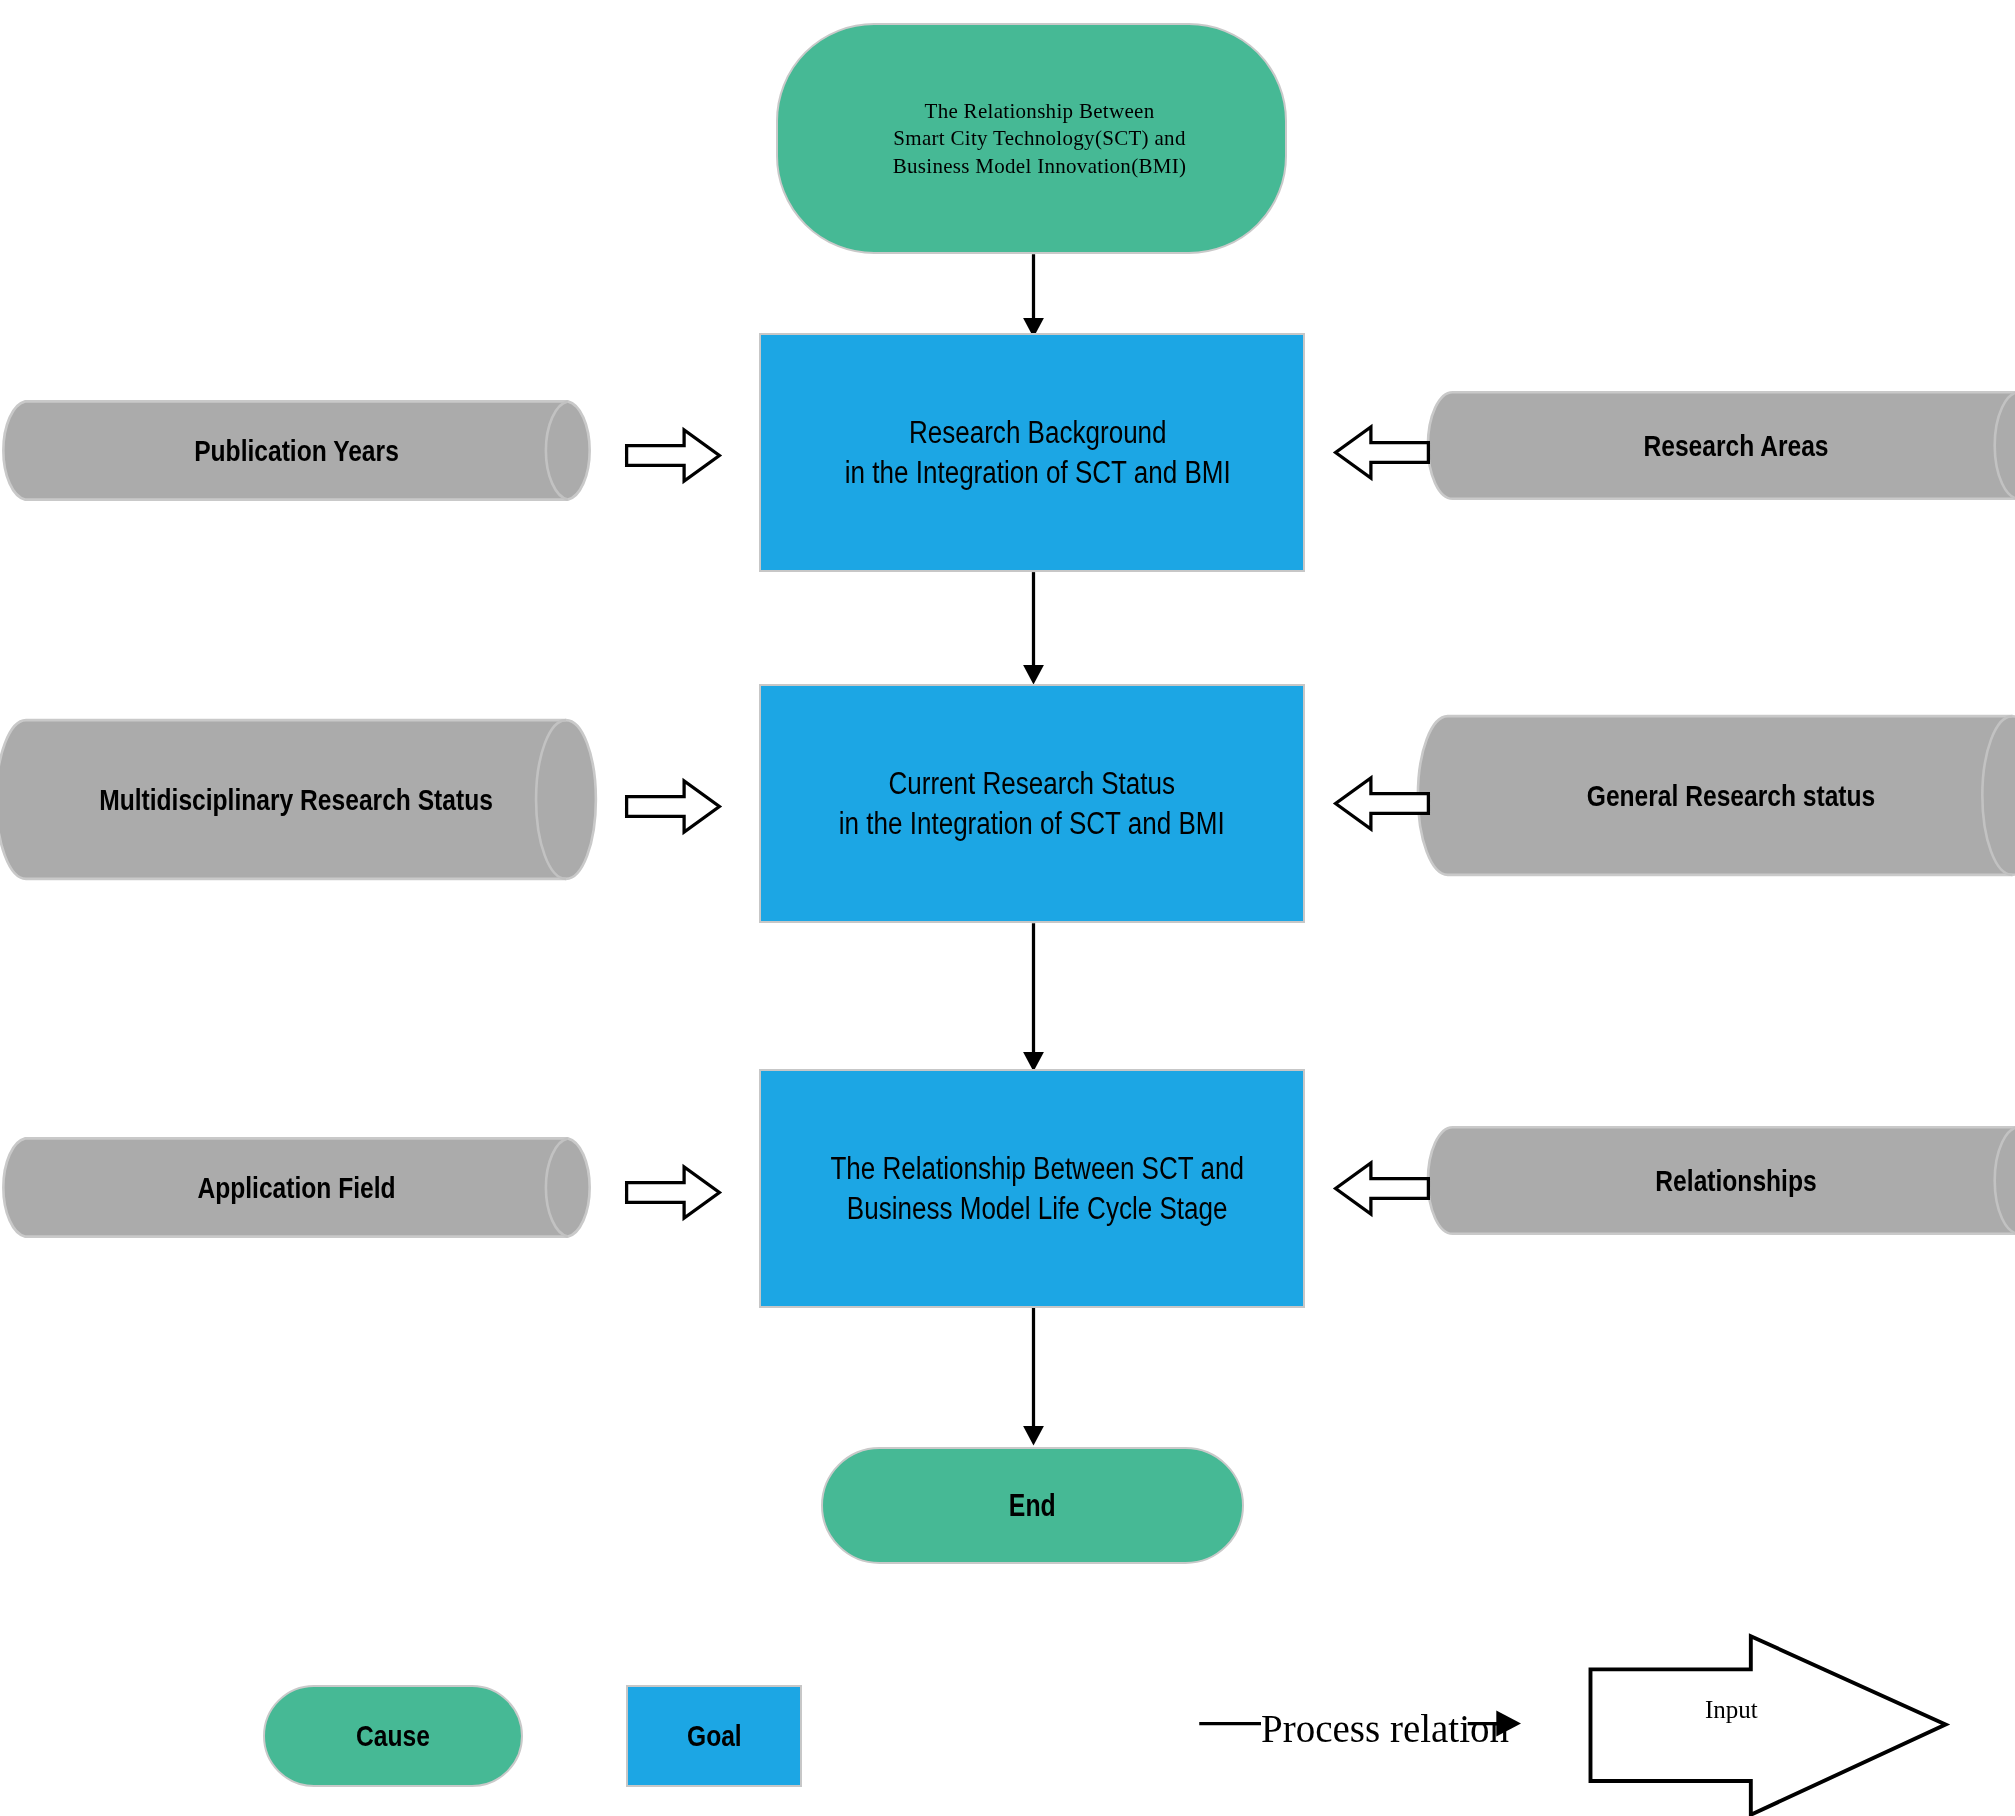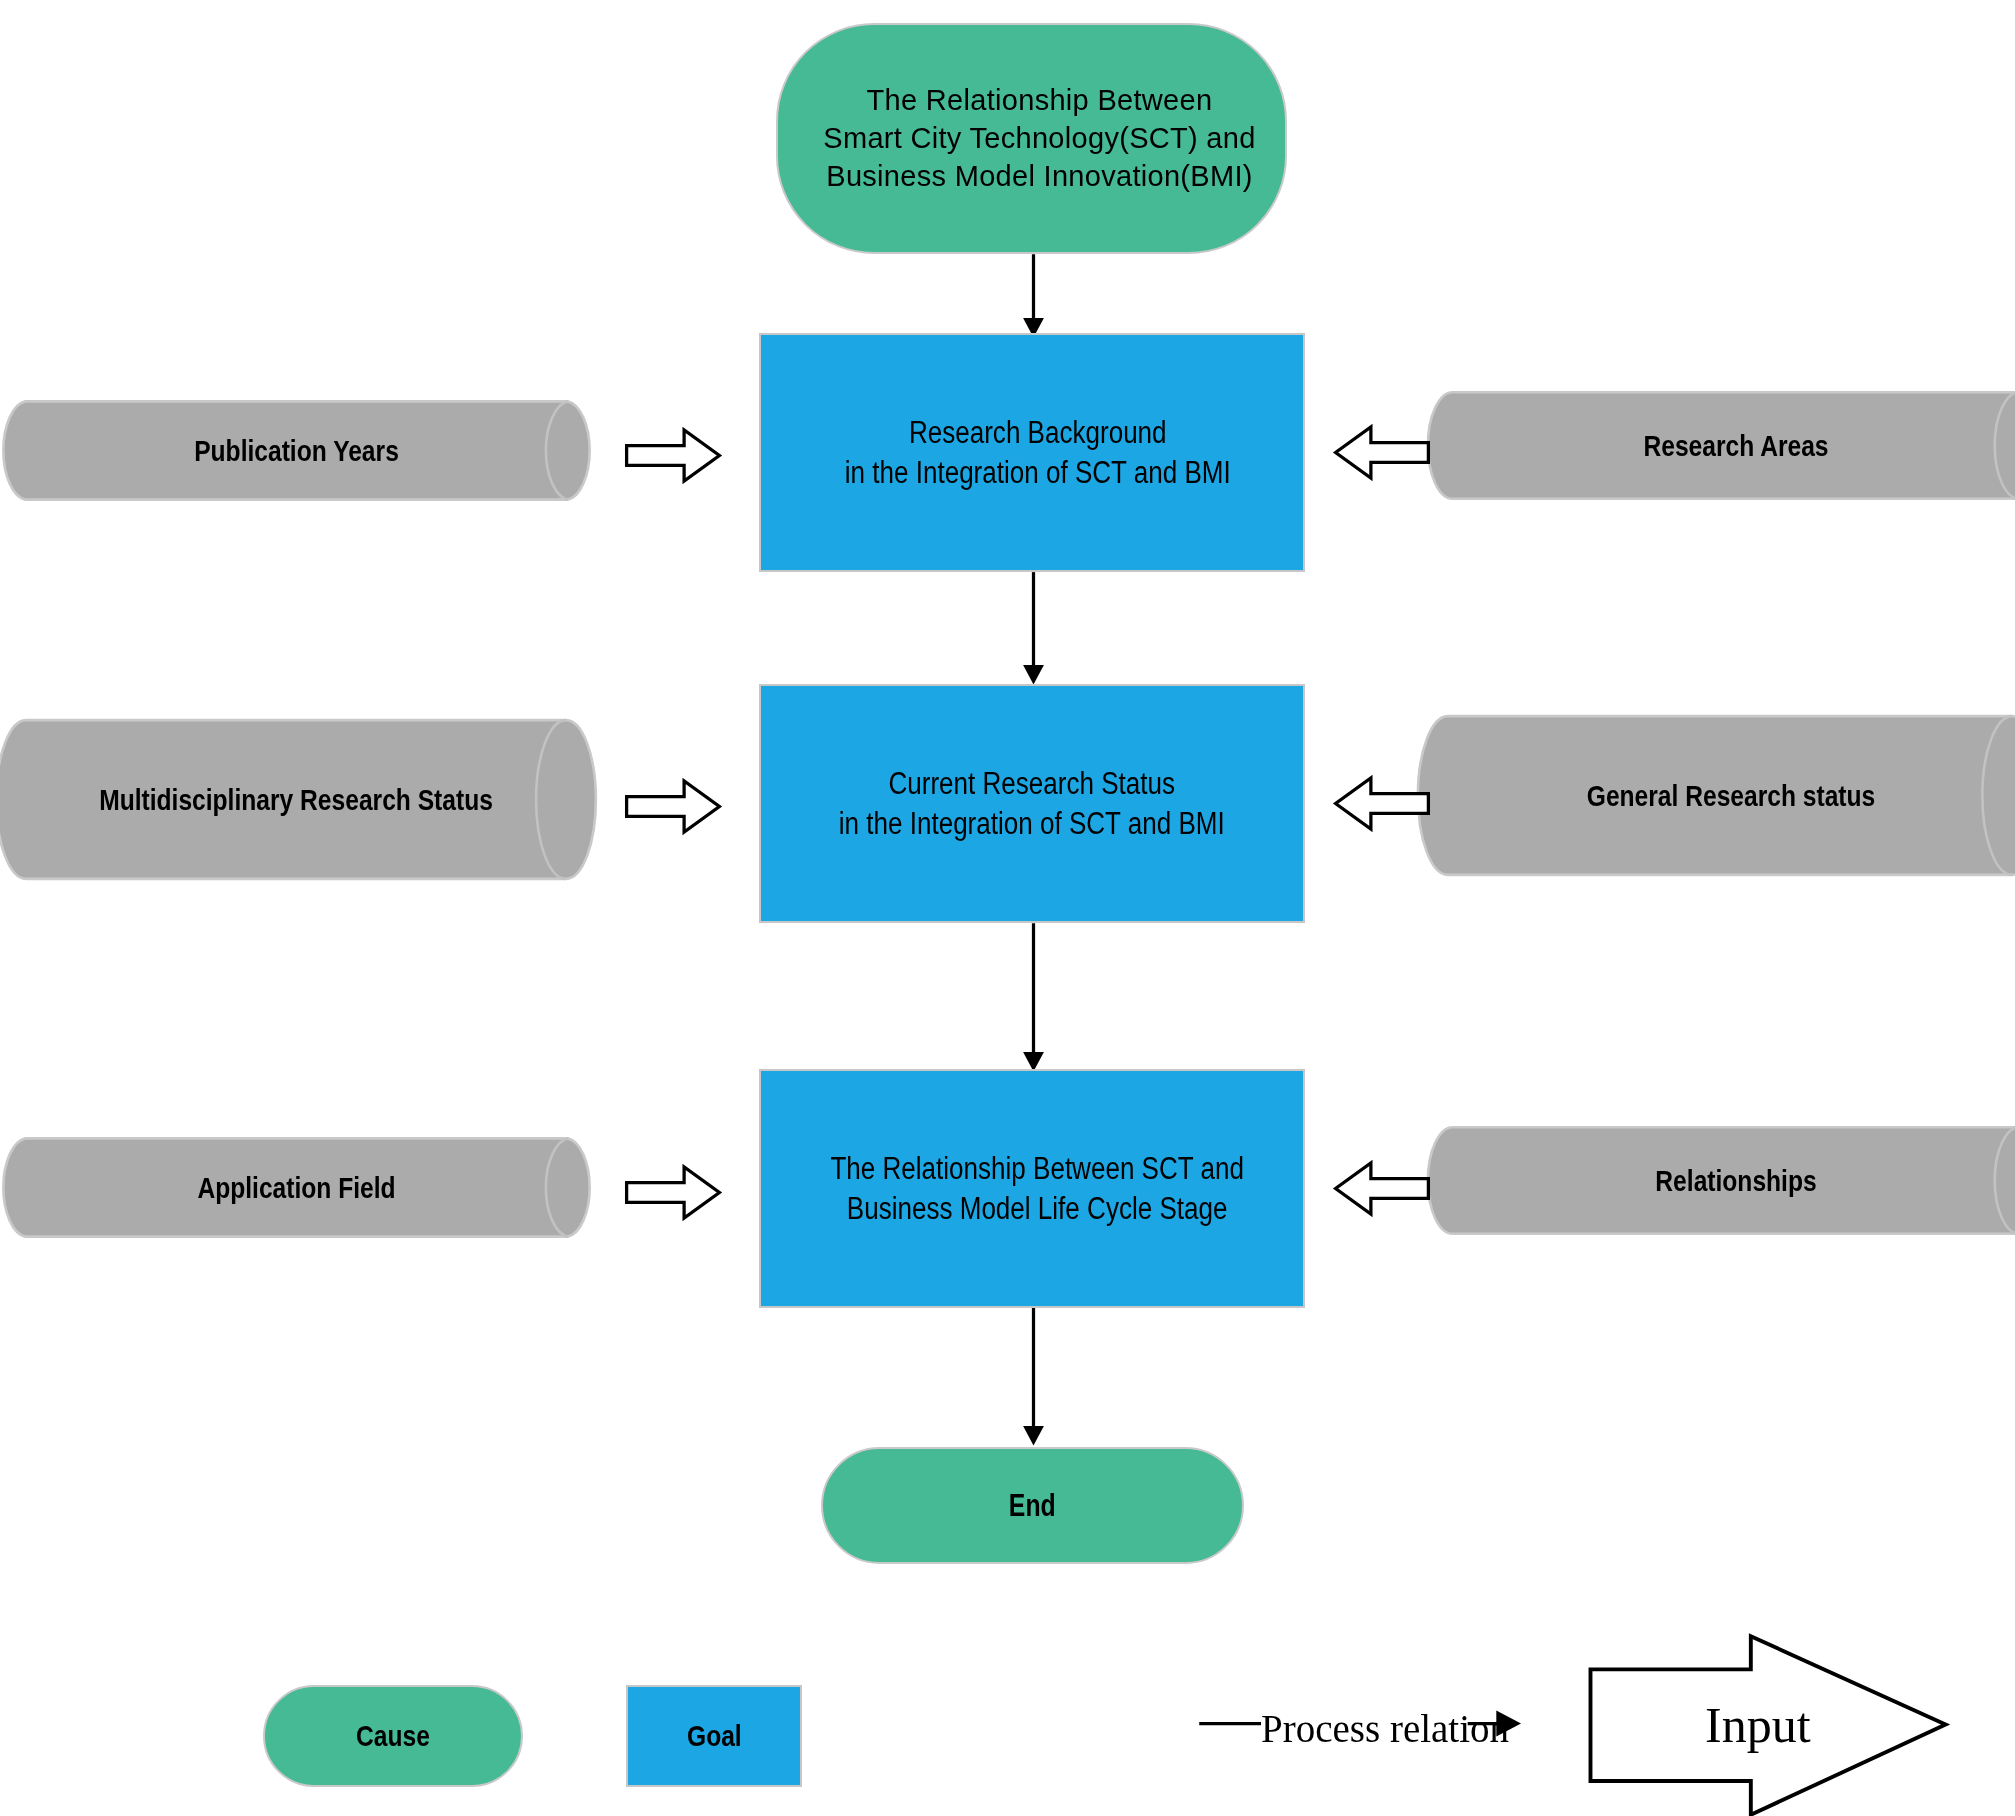--- a/index.html
+++ b/index.html
@@ -33,22 +33,22 @@
     z-index: 5;
   }
 
   
   .cause-node {
     background: #46B995;
     border: 2.6px solid #c9c9c9;
     border-radius: 98px;
   }
   .cause-node .label {
-    font-family: Liberation Sans, sans-serif;
-    font-size: 29px;
+    font-family: Liberation Serif, serif;
+    font-size: 21px;
     line-height: 1.30;
     letter-spacing: 0.3px;
     white-space: pre-line;
     margin-left: 16px;
   }
   .end-node {
     background: #46B995;
     border: 2.6px solid #c9c9c9;
     border-radius: 130px;
   }
@@ -143,21 +143,21 @@
     position: absolute;
     font-family: "Liberation Serif", serif;
     font-size: 39px;
     color: #000;
     white-space: nowrap;
     z-index: 8;
   }
   .input-legend-label {
     position: absolute;
     font-family: "Liberation Serif", serif;
-    font-size: 50px;
+    font-size: 25px;
     color: #000;
     white-space: nowrap;
     z-index: 9;
   }
 </style>
 </head>
 <body>
 
 <div id="canvas">
 

